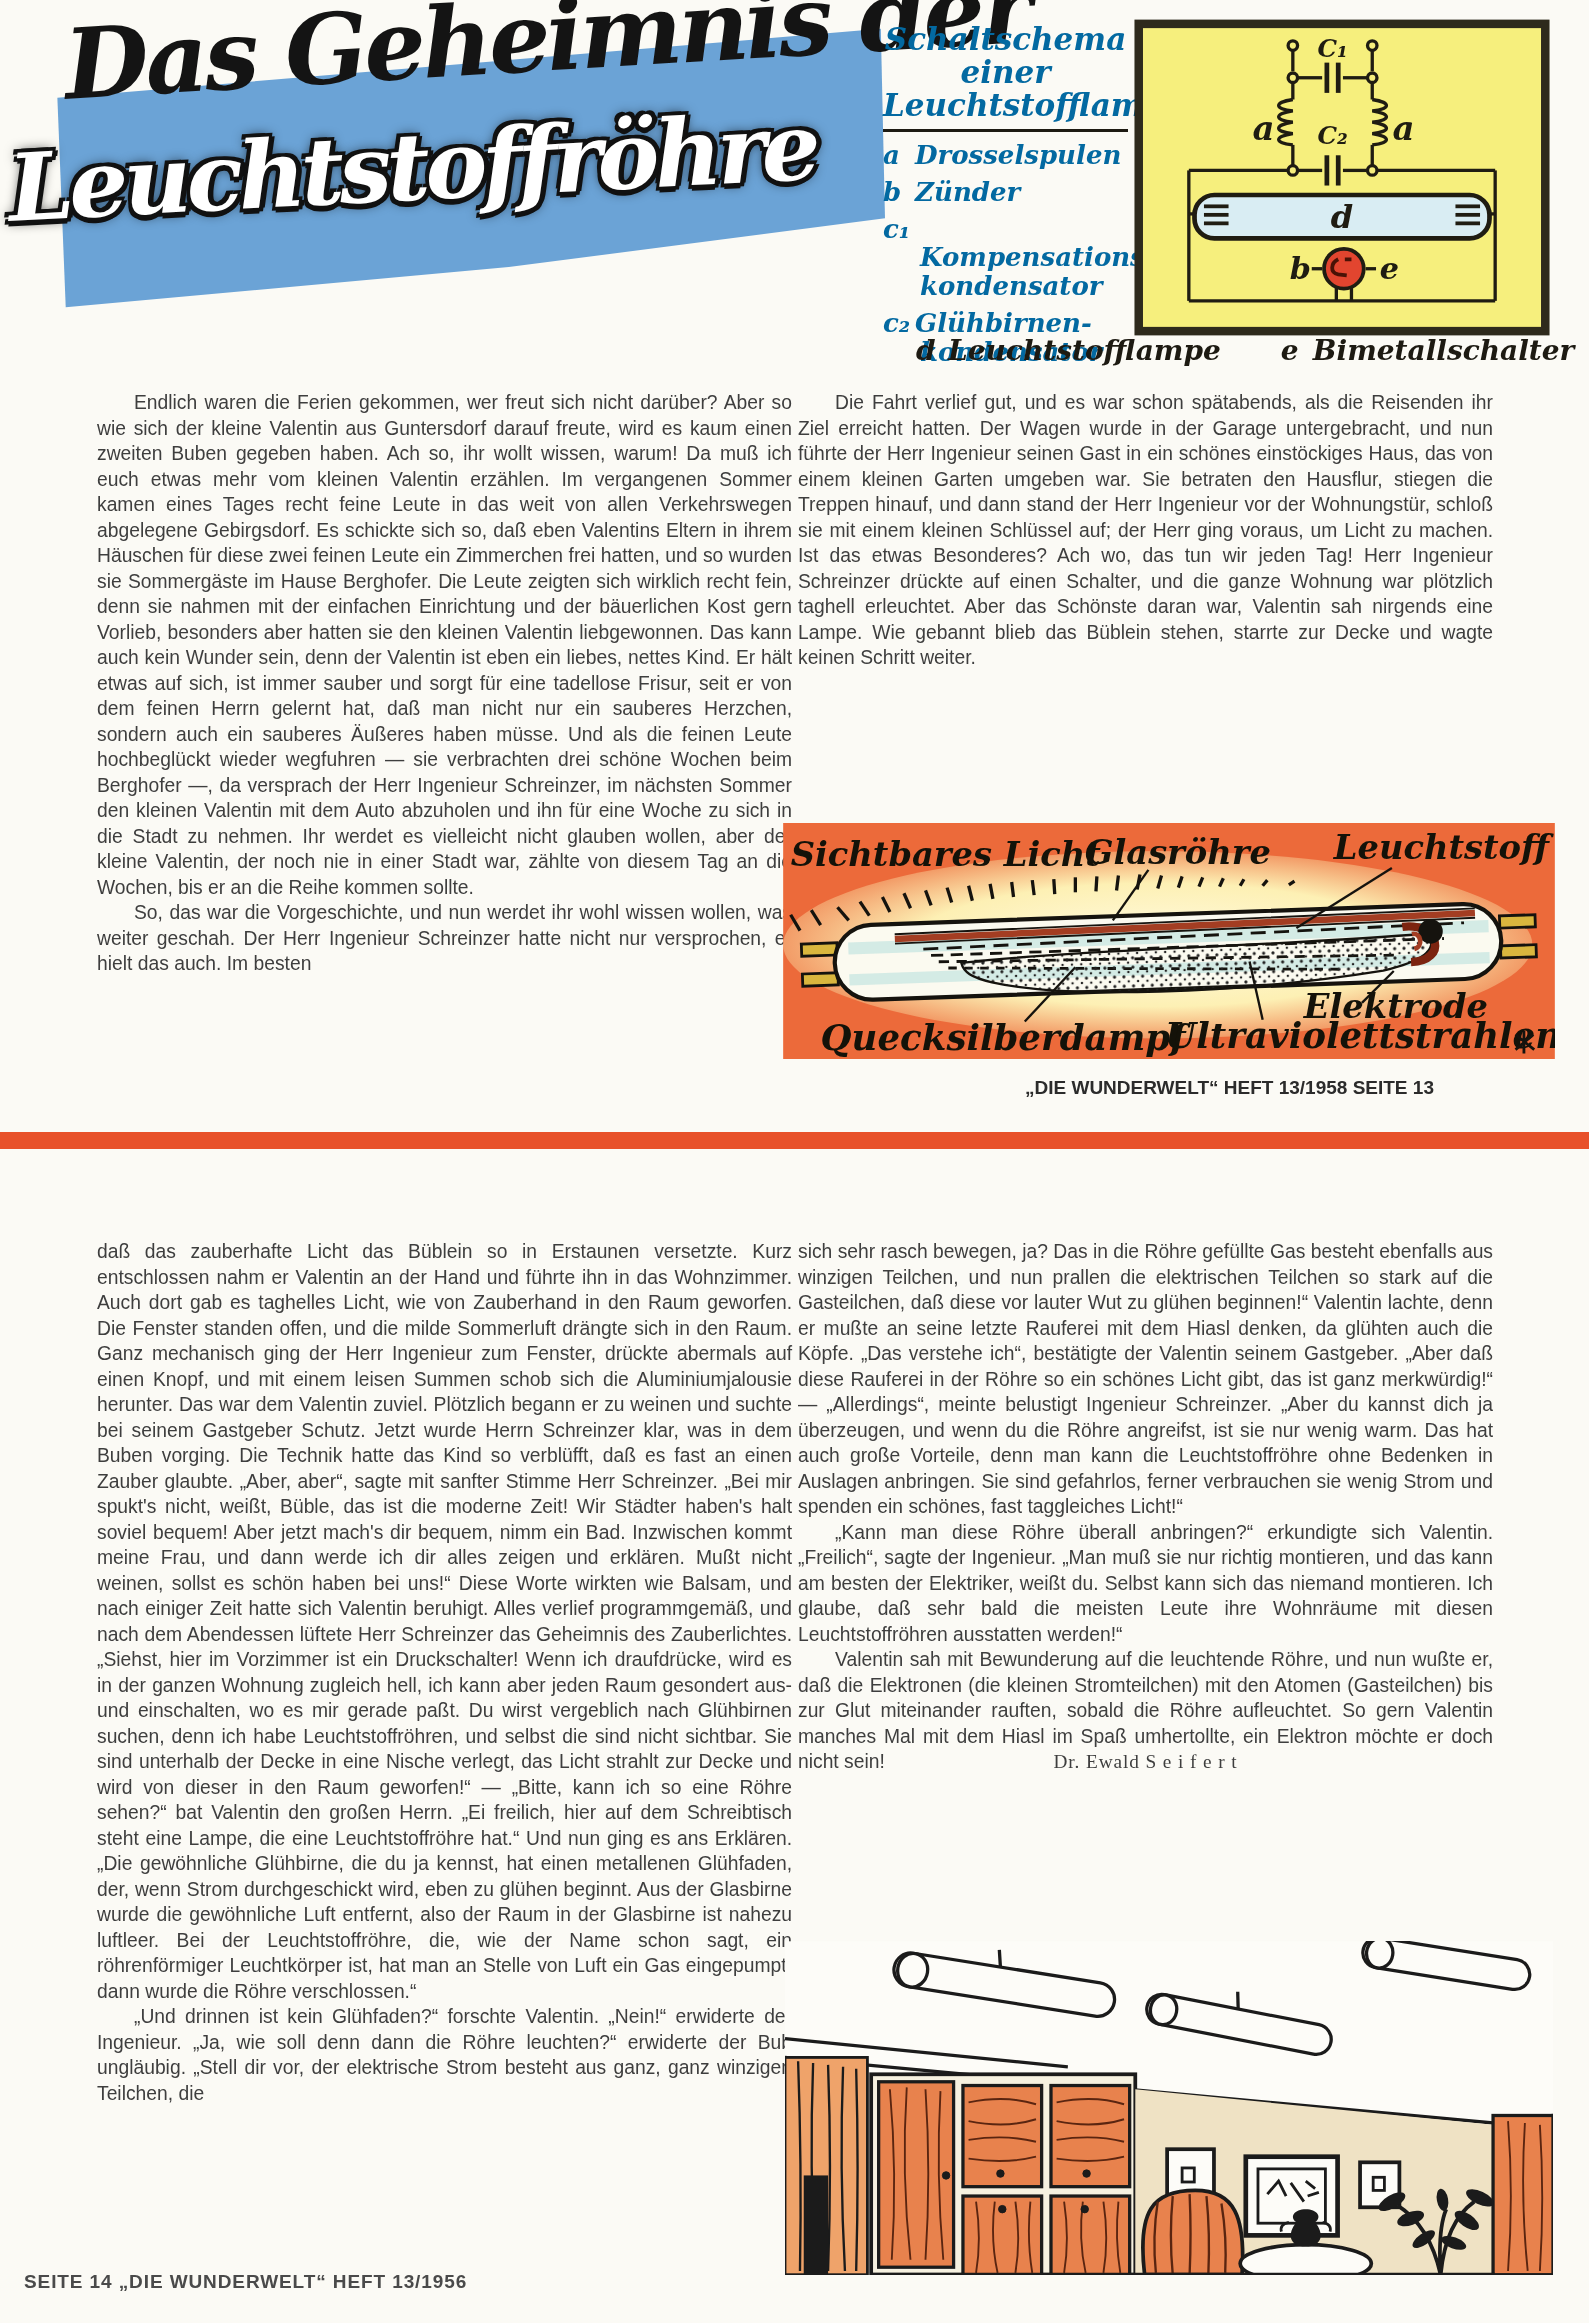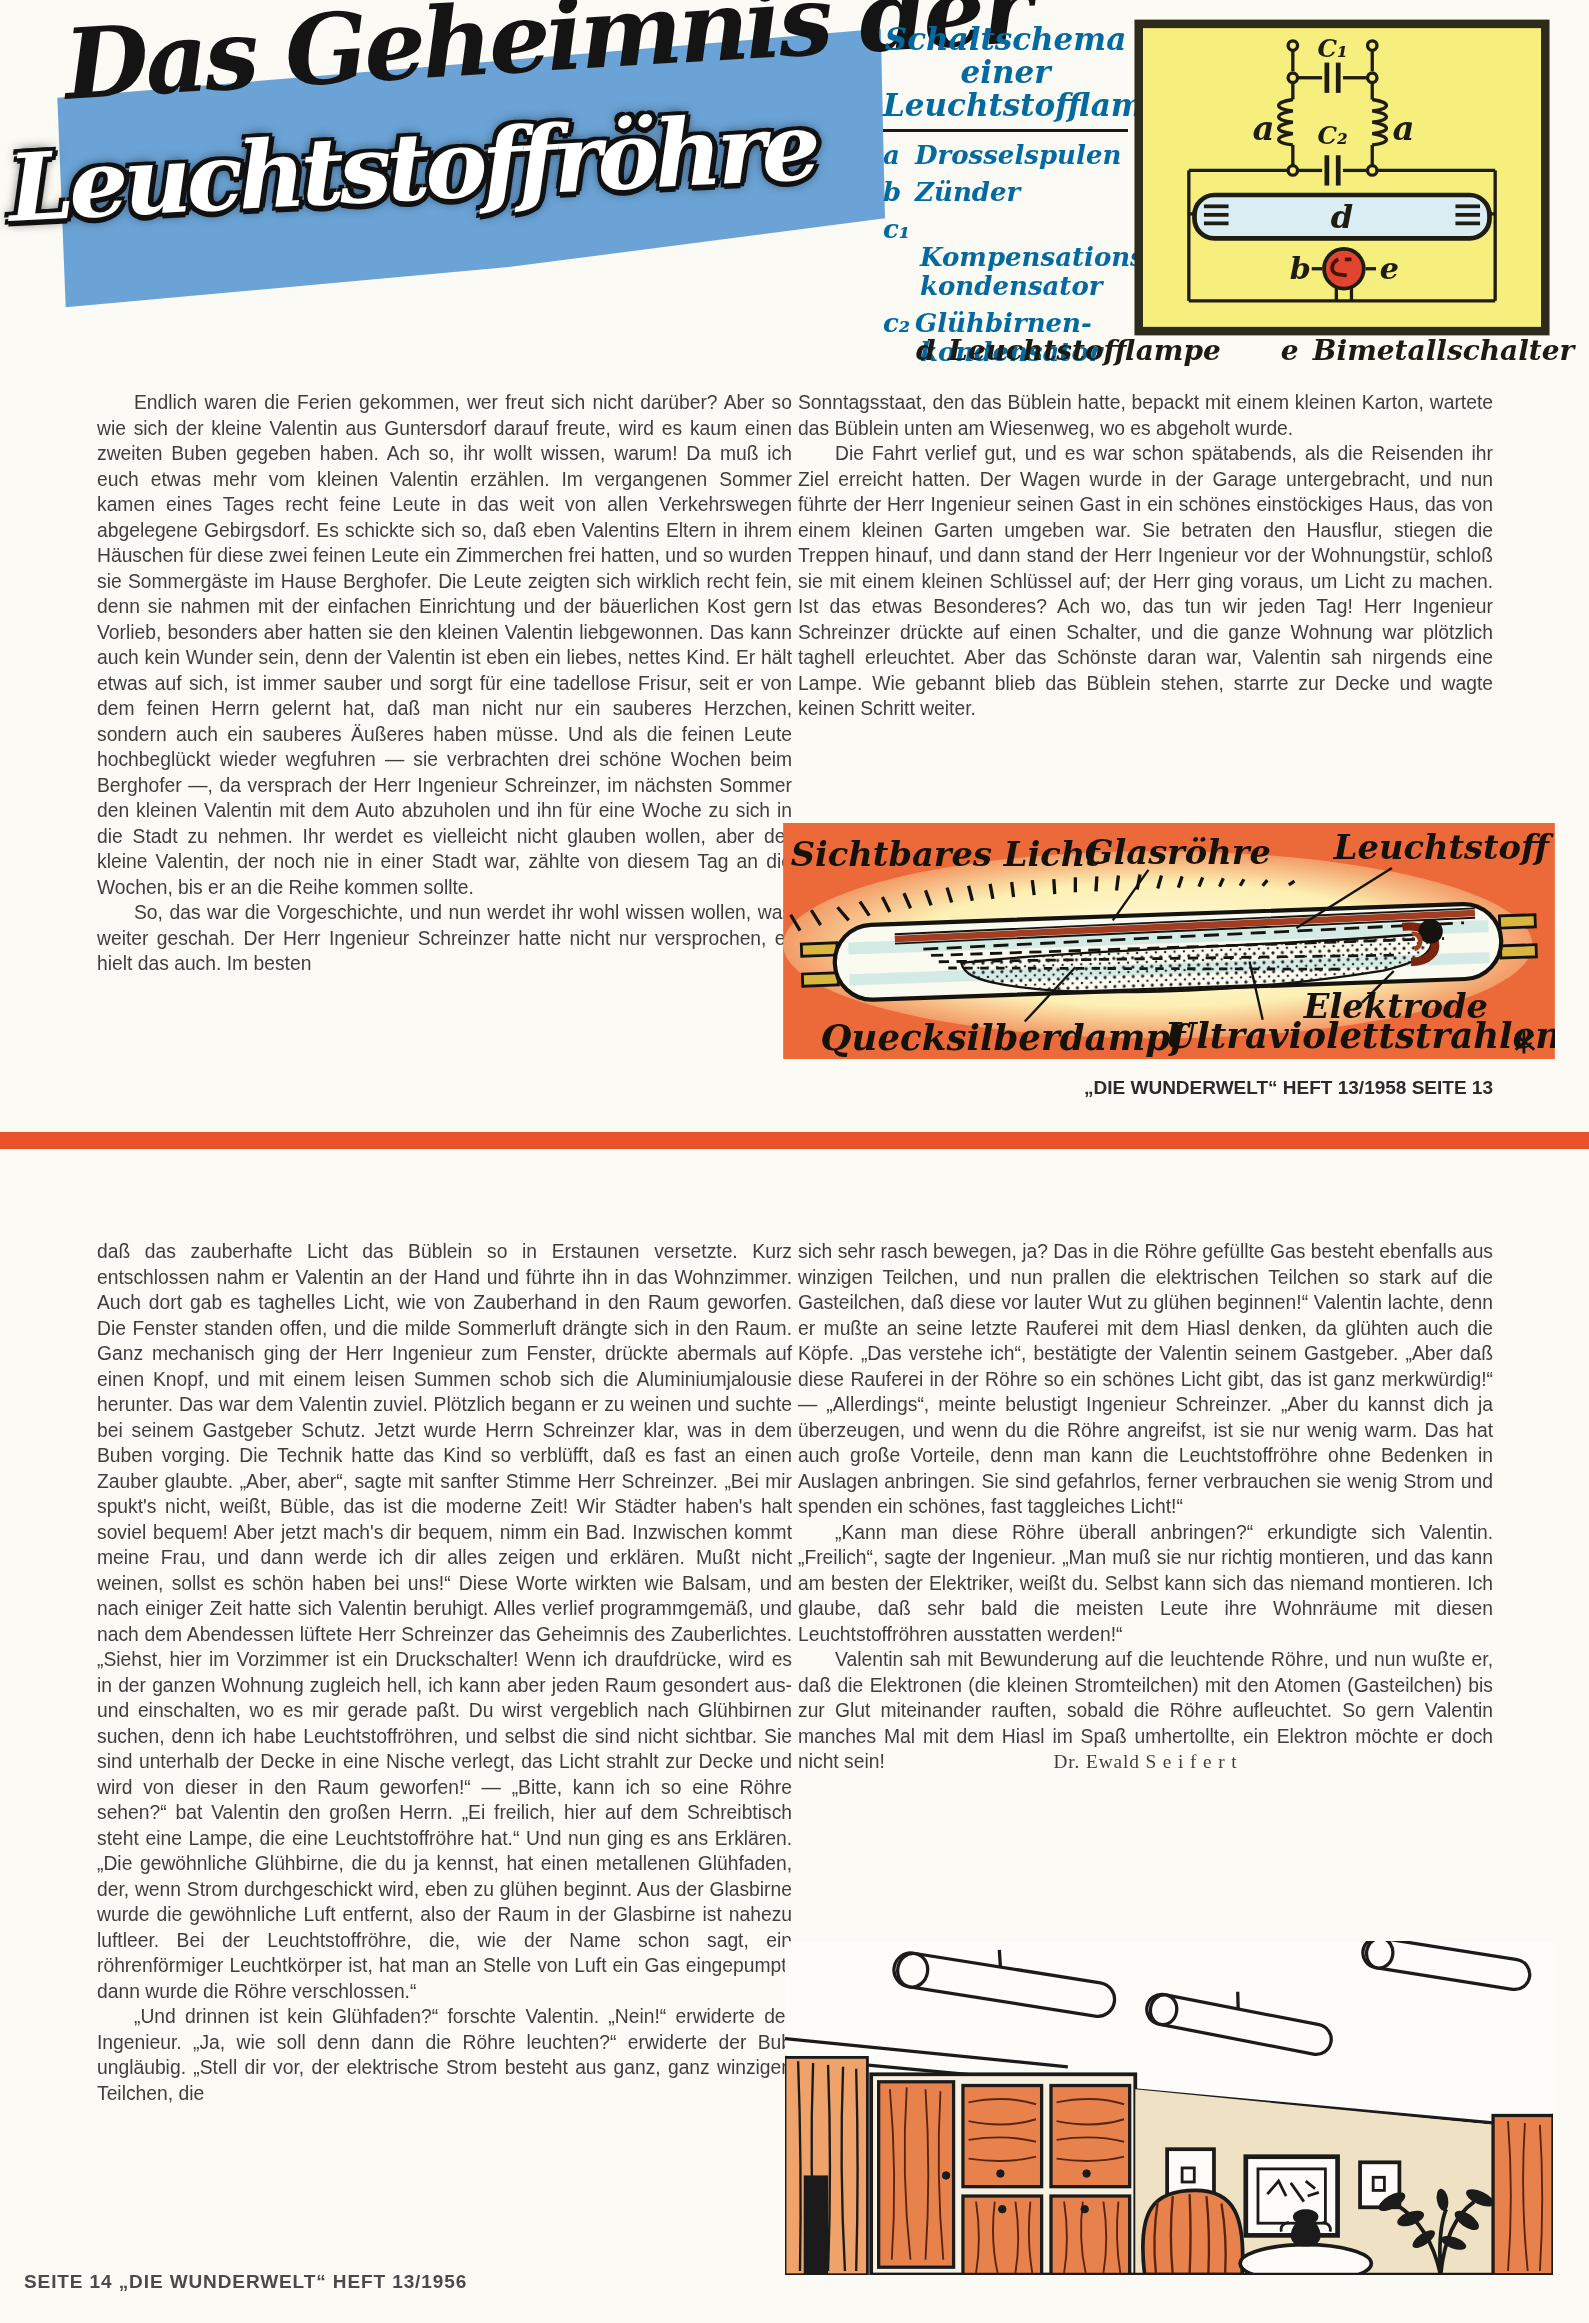--- a/index.html
+++ b/index.html
@@ -45,21 +45,21 @@
   .col p{margin:0;}
   .col p.ind{text-indent:37px;}
   .author-line{text-align:center;margin-top:-25.5px;font-size:19.3px;letter-spacing:0.9px;font-family:Liberation Serif, serif;}
   .col-p13-left{left:97px;top:390px;}
   .col-p13-right{left:798px;top:390px;}
   .col-p14-left{left:97px;top:1239px;}
   .col-p14-right{left:798px;top:1239px;}
 
   
   .tube-figure{left:783px;top:823px;}
-  .fig-caption{left:1025px;top:1077px;width:468px;text-align:right;
+  .fig-caption{left:1025px;top:1077px;width:468px;text-align:left;
     font-size:19px;font-weight:bold;color:#2b2b2b;}
   .divider{left:0;top:1132px;width:1589px;height:17px;background:#e8512a;}
   .room-figure{left:785px;top:1941px;}
   .footer{left:24px;top:2271px;font-size:19px;font-weight:bold;color:#4a4a4a;letter-spacing:0.9px;}
 </style>
 </head>
 <body>
 
 <div class="abs blue-block"></div>
 <div class="abs script title1">Das Geheimnis der</div>
@@ -149,21 +149,20 @@
 <div class="abs script schem-bottom">
   <span><span class="legend-key">d</span><span>Leuchtstofflampe</span></span>
   <span><span class="legend-key">e</span><span>Bimetallschalter</span></span>
 </div>
 
 <div class="abs col col-p13-left">
   <p class="ind">Endlich waren die Ferien gekommen, wer freut sich nicht darüber? Aber so wie sich der kleine Valentin aus Guntersdorf darauf freute, wird es kaum einen zweiten Buben gegeben haben. Ach so, ihr wollt wissen, warum! Da muß ich euch etwas mehr vom kleinen Valentin erzählen. Im vergangenen Sommer kamen eines Tages recht feine Leute in das weit von allen Verkehrswegen abgelegene Gebirgsdorf. Es schickte sich so, daß eben Valentins Eltern in ihrem Häuschen für diese zwei feinen Leute ein Zimmerchen frei hatten, und so wurden sie Sommergäste im Hause Berghofer. Die Leute zeigten sich wirklich recht fein, denn sie nahmen mit der einfachen Einrichtung und der bäuerlichen Kost gern Vorlieb, besonders aber hatten sie den kleinen Valentin liebgewonnen. Das kann auch kein Wunder sein, denn der Valentin ist eben ein liebes, nettes Kind. Er hält etwas auf sich, ist immer sauber und sorgt für eine tadellose Frisur, seit er von dem feinen Herrn gelernt hat, daß man nicht nur ein sauberes Herzchen, sondern auch ein sauberes Äußeres haben müsse. Und als die feinen Leute hochbeglückt wieder wegfuhren — sie verbrachten drei schöne Wochen beim Berghofer —, da versprach der Herr Ingenieur Schreinzer, im nächsten Sommer den kleinen Valentin mit dem Auto abzuholen und ihn für eine Woche zu sich in die Stadt zu nehmen. Ihr werdet es vielleicht nicht glauben wollen, aber der kleine Valentin, der noch nie in einer Stadt war, zählte von diesem Tag an die Wochen, bis er an die Reihe kommen sollte.</p>
   <p class="ind">So, das war die Vorgeschichte, und nun werdet ihr wohl wissen wollen, was weiter geschah. Der Herr Ingenieur Schreinzer hatte nicht nur versprochen, er hielt das auch. Im besten</p>
 </div>
 <div class="abs col col-p13-right">
-  <p>Sonntagsstaat, den das Büblein hatte, bepackt mit einem kleinen Karton, wartete das Büblein unten am Wiesenweg, wo es abgeholt wurde.</p>
   <p class="ind">Die Fahrt verlief gut, und es war schon spätabends, als die Reisenden ihr Ziel erreicht hatten. Der Wagen wurde in der Garage untergebracht, und nun führte der Herr Ingenieur seinen Gast in ein schönes einstöckiges Haus, das von einem kleinen Garten umgeben war. Sie betraten den Hausflur, stiegen die Treppen hinauf, und dann stand der Herr Ingenieur vor der Wohnungstür, schloß sie mit einem kleinen Schlüssel auf; der Herr ging voraus, um Licht zu machen. Ist das etwas Besonderes? Ach wo, das tun wir jeden Tag! Herr Ingenieur Schreinzer drückte auf einen Schalter, und die ganze Wohnung war plötzlich taghell erleuchtet. Aber das Schönste daran war, Valentin sah nirgends eine Lampe. Wie gebannt blieb das Büblein stehen, starrte zur Decke und wagte keinen Schritt weiter.</p>
 </div>
 
 <svg class="abs tube-figure" width="772" height="236" viewBox="0 0 824 252">
   <defs>
     <radialGradient id="glow" cx="50%" cy="50%" r="60%">
       <stop offset="0%" stop-color="#fffbe2"></stop>
         <stop offset="55%" stop-color="#fdf0b4"></stop>
       <stop offset="100%" stop-color="#fdf0b4" stop-opacity="0"></stop>
     </radialGradient>

